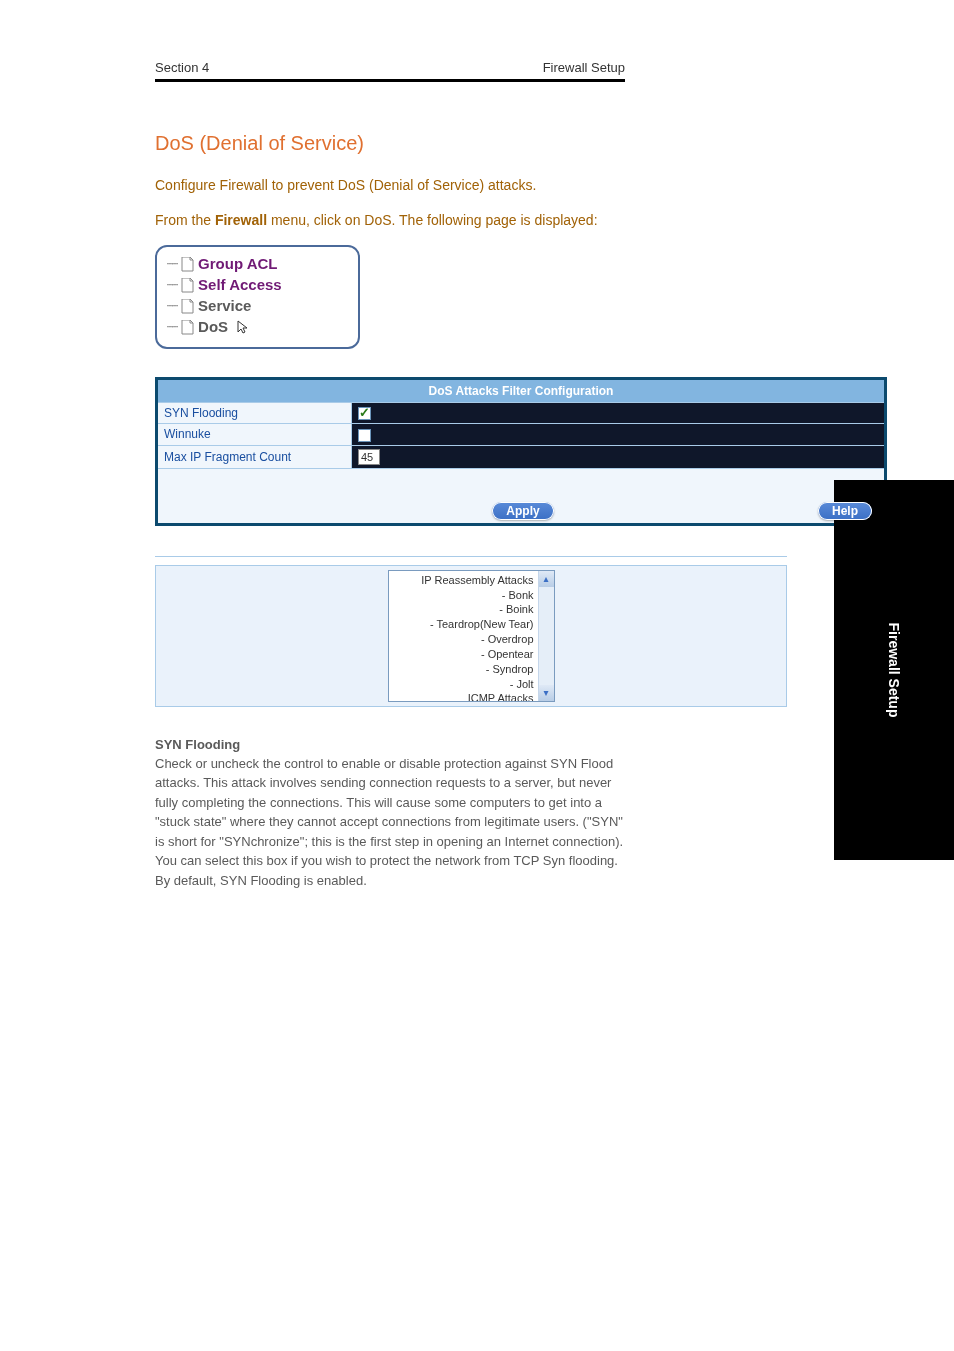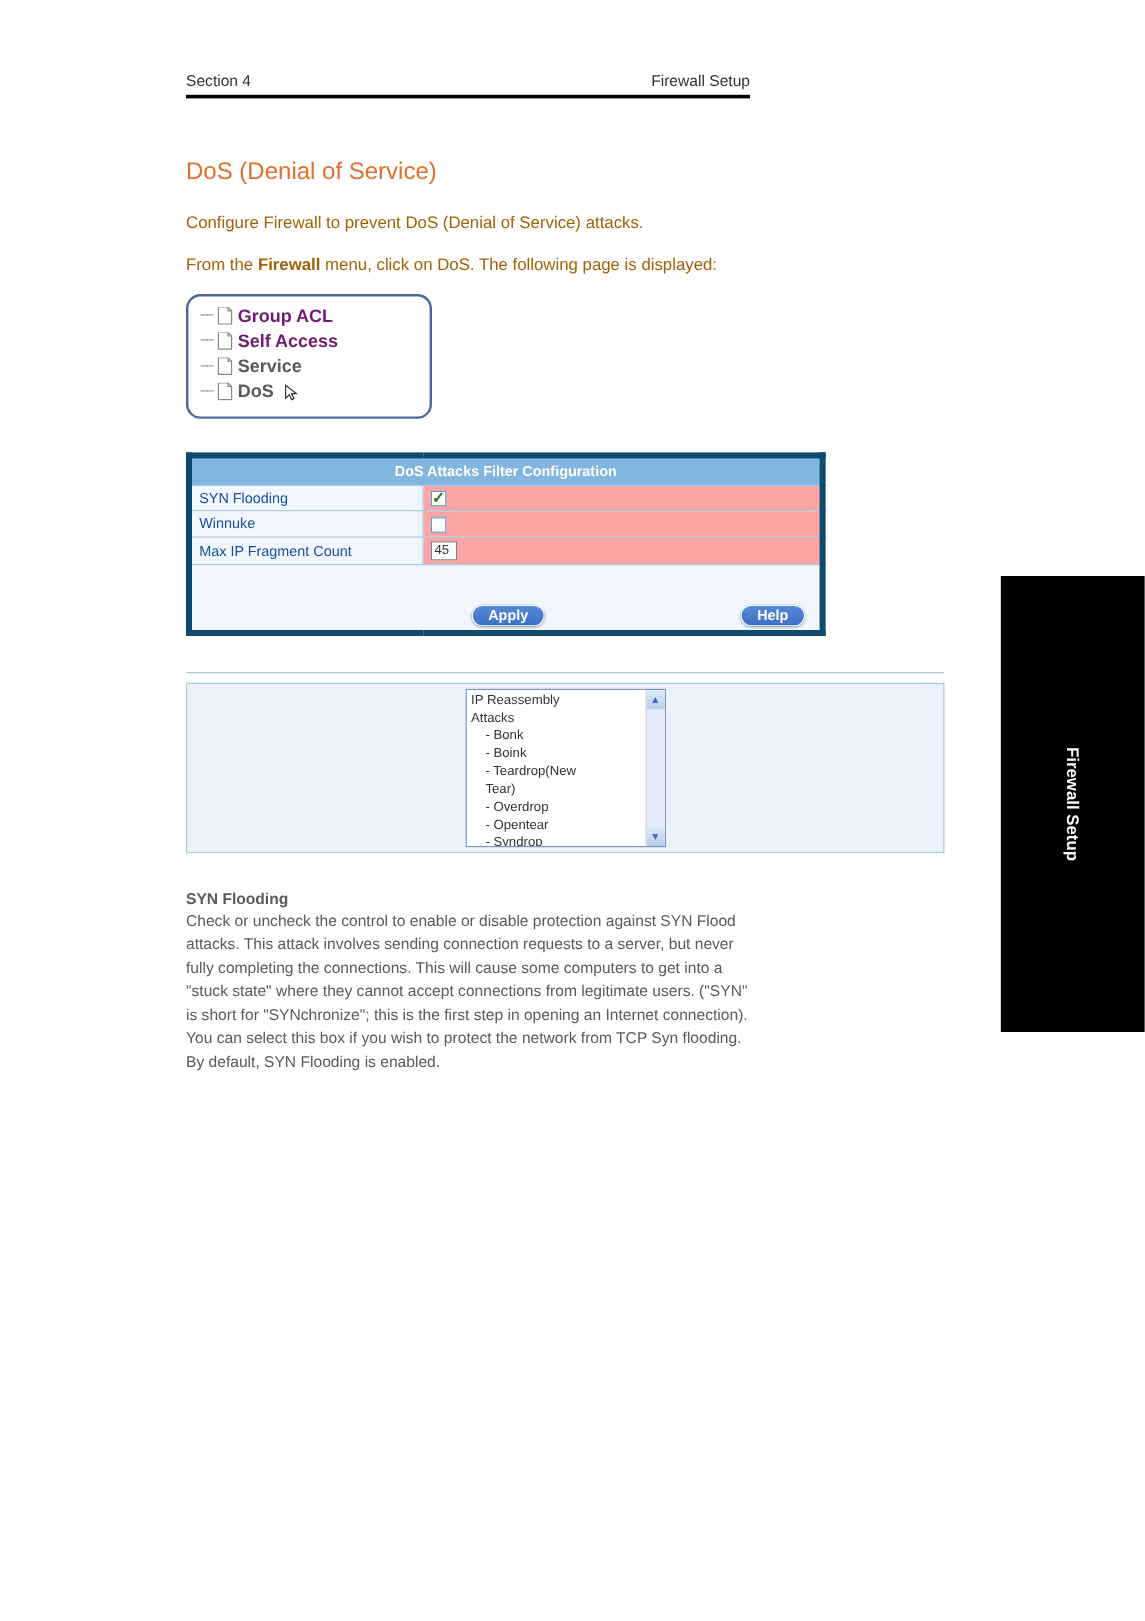--- a/index.html
+++ b/index.html
@@ -80,22 +80,22 @@
     width: 13px; height: 15px;
     display: inline-block;
   }
   .file-icon svg { width: 100%; height: 100%; }
   .nav-blue { color: #701a75; }
   .nav-gray { color: #5a5a5a; }
   .cursor-icon { width: 16px; height: 16px; margin-left: 4px; }
   .cursor-icon svg { width: 100%; height: 100%; }
 
   .config-table {
-    width: 533px;
-    border: 5px solid #0c4a6e;
+    width: 732px;
+    border: 3px solid #0c4a6e;
     border-collapse: collapse;
     font-size: 12px;
     font-family: Tahoma, Arial, sans-serif;
     margin-bottom: 30px;
   }
   .config-table th {
     background: #82b5e0;
     color: #fff;
     font-weight: bold;
     text-align: center;
@@ -103,21 +103,21 @@
     border: 1px solid #a9cbe8;
     font-size: 12px;
   }
   .config-table td {
     border: 1px solid #a9cbe8;
     padding: 3px 6px;
     background: #f0f6fc;
     color: #1a4fa0;
   }
   .config-table td.value-cell {
-    background: #fca5a5;
+    background: #0f172a;
     color: #333;
   }
   .checkbox-box {
     width: 13px; height: 13px;
     border: 1px solid #6a94ba;
     background: #fff;
     display: inline-block;
     position: relative;
     vertical-align: middle;
   }
@@ -194,24 +194,23 @@
     background: #eaf2fb;
     border: 1px solid #a9cbe8;
     padding: 4px 0;
     text-align: center;
   }
   .listbox-wrap {
     display: inline-flex;
     width: 167px;
     border: 1px solid #7a9bbf;
     background: #fff;
-    text-align: left;
+    text-align: right;
     font-size: 11px;
     color: #333;
-    gap: 40px;
   }
   .listbox-content {
     flex: 1;
     padding: 2px 4px;
     line-height: 1.35;
     height: 130px;
     overflow: hidden;
   }
   .listbox-content .sub { padding-left: 12px; }
   .scrollbar {

